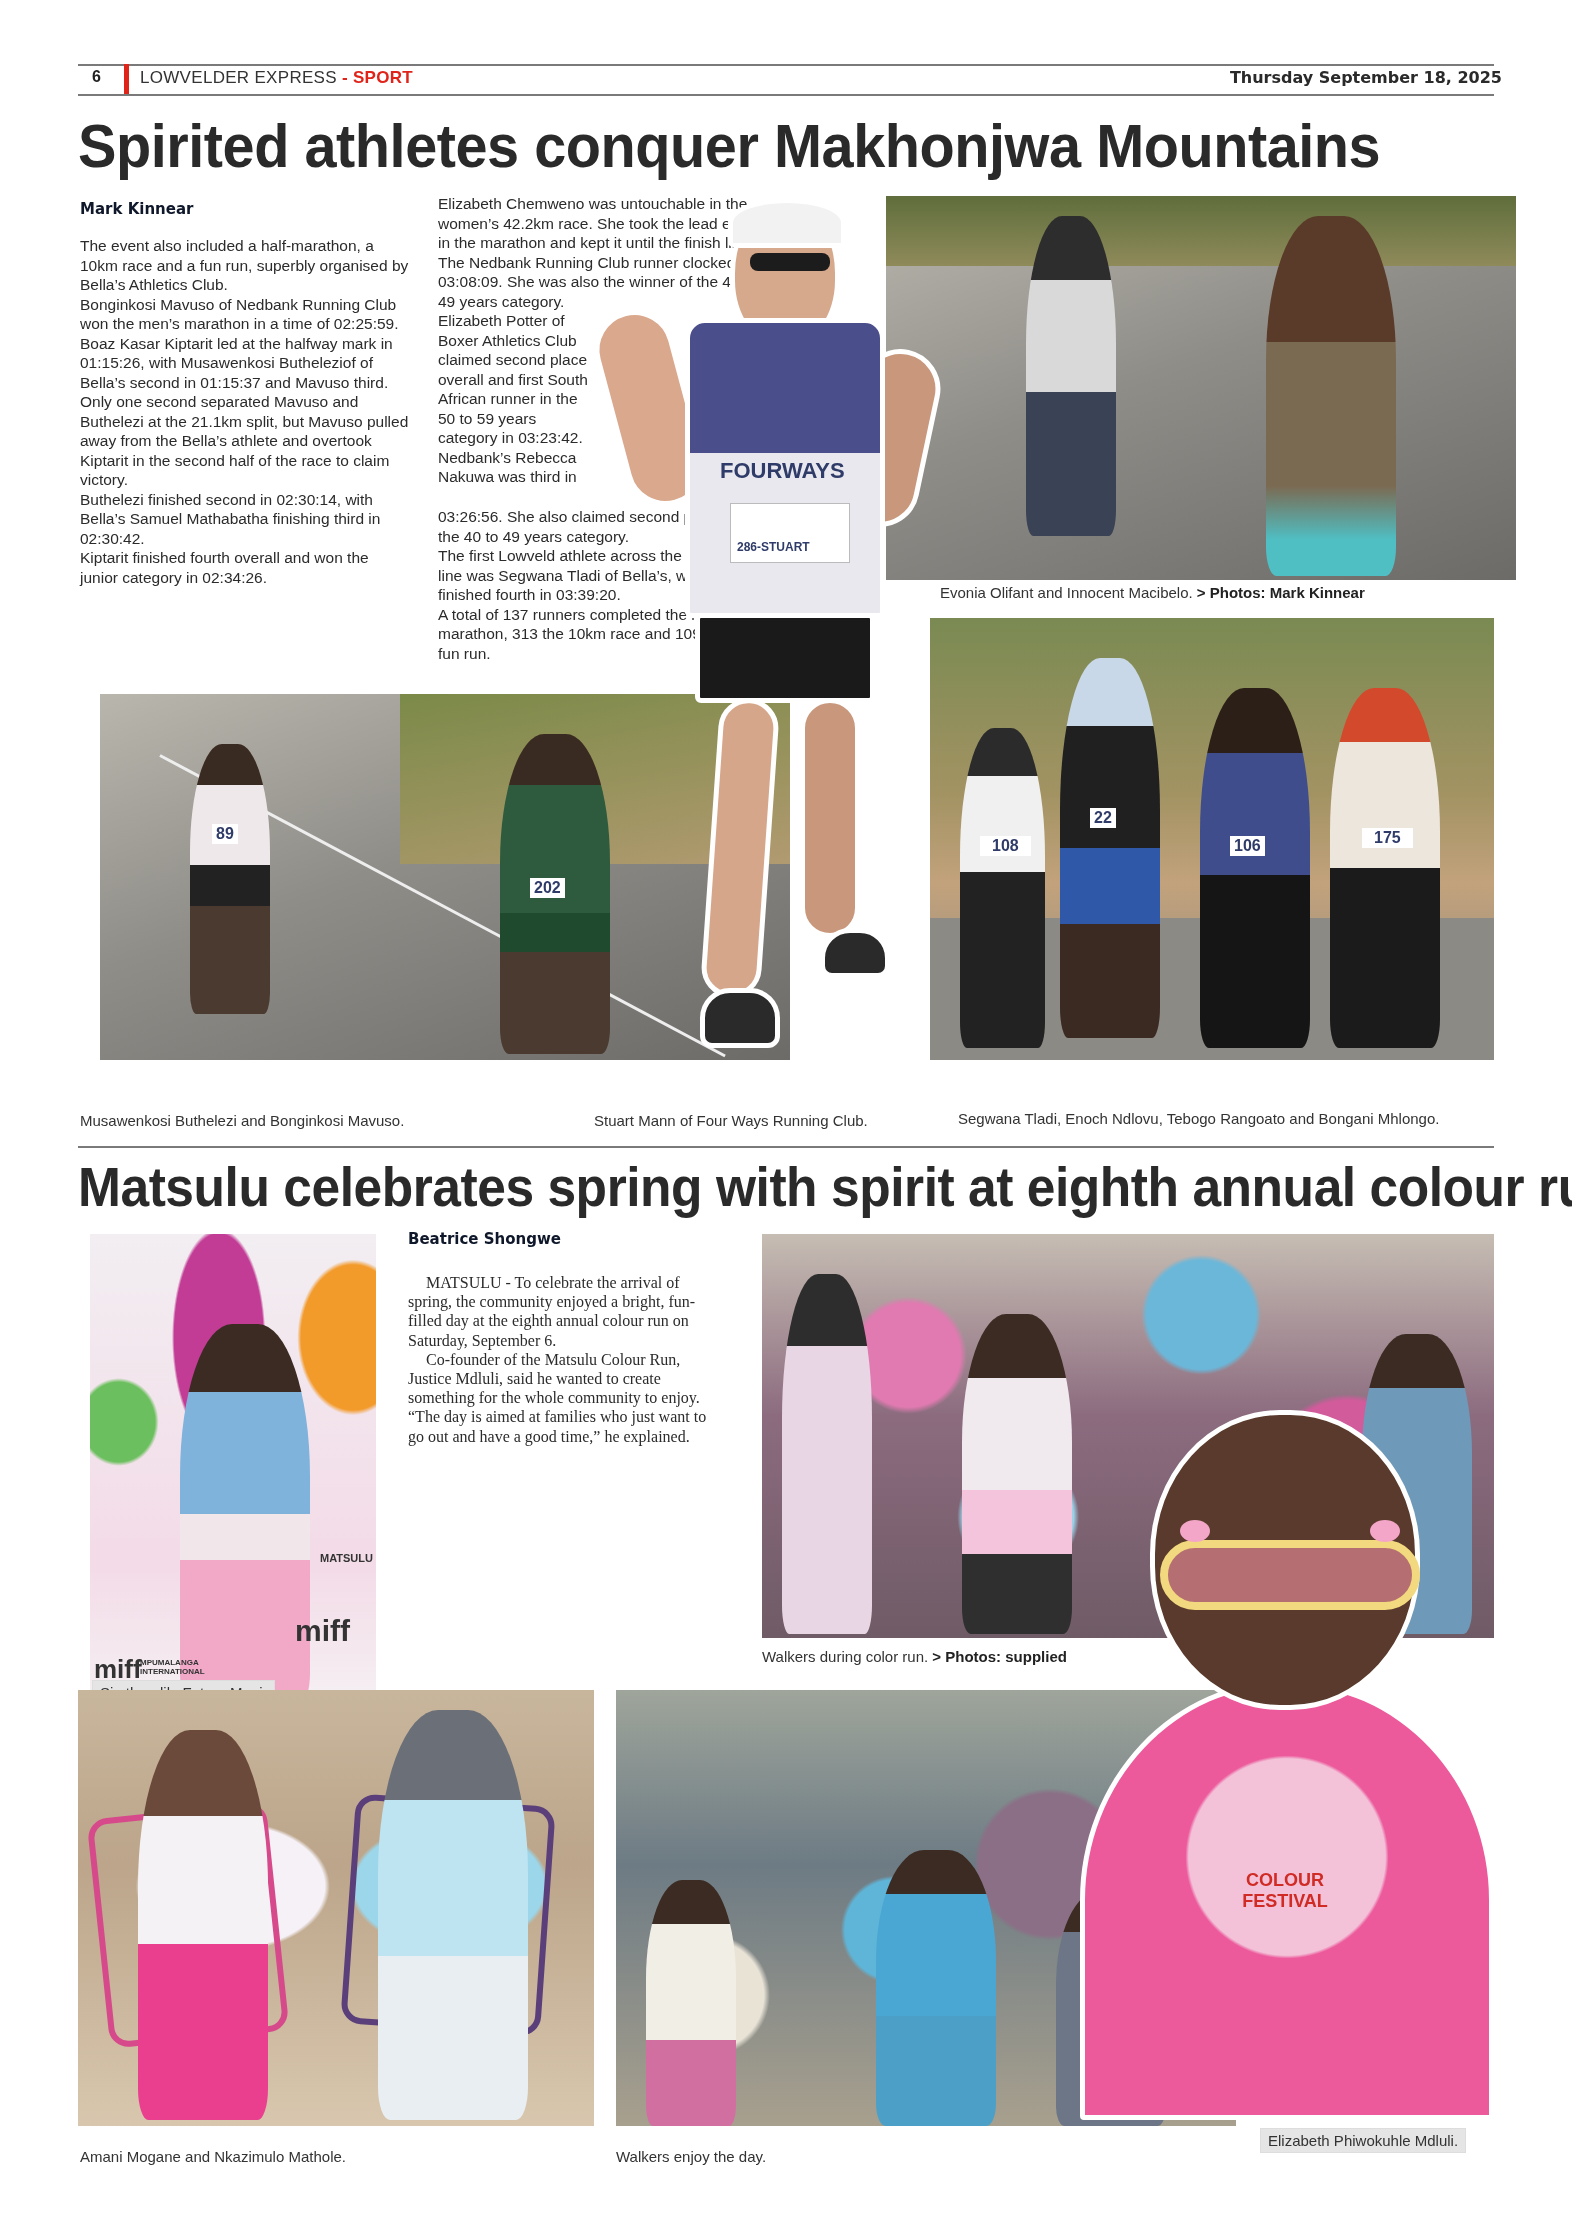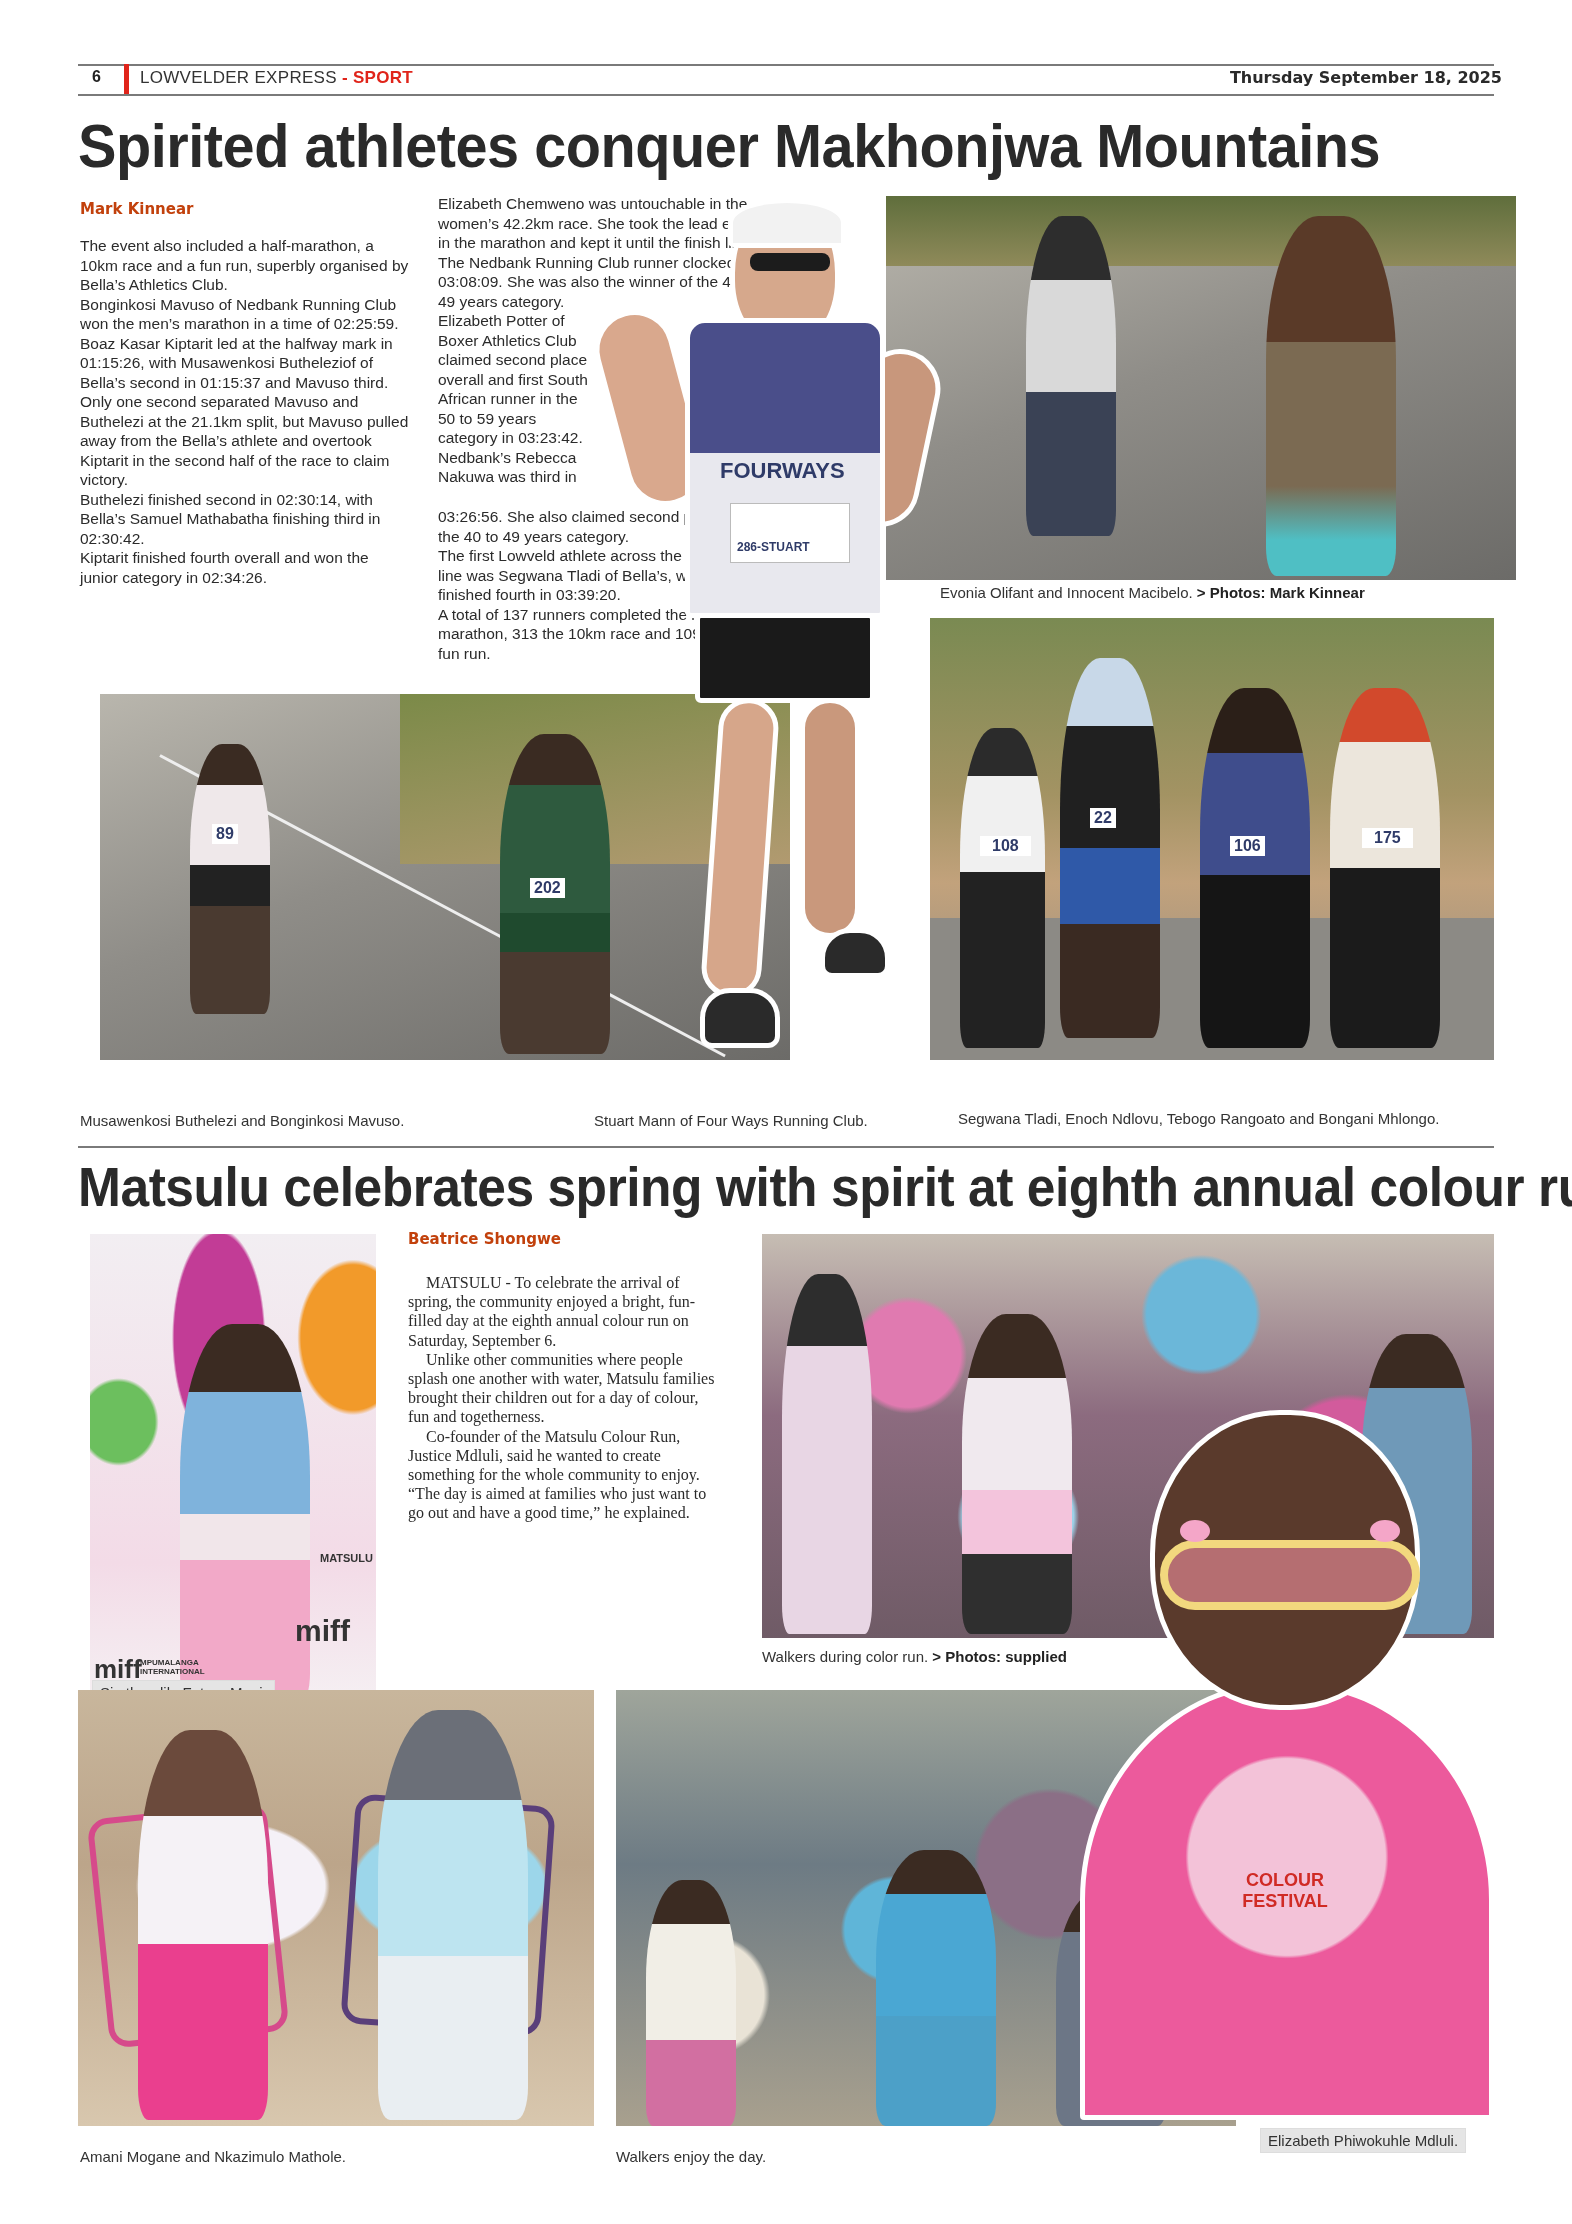--- a/index.html
+++ b/index.html
@@ -14,21 +14,21 @@
   .red-bar { position: absolute; left: 124px; top: 64px; width: 5px; height: 32px; background: #e0241a; }
   .pub-name { position: absolute; left: 140px; top: 68px; font: 17px "Liberation Sans", sans-serif; color: #333; letter-spacing: 0.3px; }
   .pub-name .section { color: #e0241a; font-weight: bold; }
   .pub-date { position: absolute; right: 70px; top: 68px; font: bold 16px "DejaVu Sans", sans-serif; color: #2a2a2a; }
 
   .headline {
     position: absolute; left: 78px; font-family: "Liberation Sans", sans-serif;
     font-size: 62px; color: #2a2a2a; letter-spacing: -0.5px; transform-origin: left top;
     white-space: nowrap;
   }
-  .byline { position: absolute; font: bold 15px "DejaVu Sans", sans-serif; color: #c2410c; }
+  .byline { position: absolute; font: bold 15px "DejaVu Sans", sans-serif; color: #0f172a; }
 
   .sans-body { position: absolute; font: 15.5px/19.5px "Liberation Sans", sans-serif; color: #2b2b2b; }
   .sans-body p { margin: 0; }
   .serif-body { position: absolute; font: 16px/19.2px "Liberation Serif", serif; color: #2b2b2b; }
   .serif-body p { margin: 0; text-indent: 18px; }
 
   .caption { position: absolute; font: 15px "Liberation Sans", sans-serif; color: #333; white-space: nowrap; }
   .caption b { font-weight: bold; color: #222; }
   .caption-box { background: #e5e5e5; padding: 3px 7px; border: 1px solid #ddd; }
 
@@ -164,21 +164,20 @@
   <div class="ph-label" style="left:4px; top:420px; font-size:26px; color:#333;">miff</div>
   <div class="ph-label" style="left:50px; top:424px; font-size:8px; width:70px; color:#333;">MPUMALANGA INTERNATIONAL</div>
   <div class="ph-label" style="left:230px; top:318px; font-size:11px; color:#333;">MATSULU</div>
 </div>
 <div class="caption caption-box" style="left:92px; top:1680px;">Simthandile Future Mooi.</div>
 
 <div class="byline" style="left:408px; top:1230px;">Beatrice Shongwe</div>
 
 <div class="serif-body" style="left:408px; top:1273px; width:310px;">
   <p>MATSULU - To celebrate the arrival of spring, the community enjoyed a bright, fun-filled day at the eighth annual colour run on Saturday, September 6.</p>
-  <p>Unlike other communities where people splash one another with water, Matsulu families brought their children out for a day of colour, fun and togetherness.</p>
   <p>Co-founder of the Matsulu Colour Run, Justice Mdluli, said he wanted to create something for the whole community to enjoy. “The day is aimed at families who just want to go out and have a good time,” he explained.</p>
 </div>
 
 <div class="photo colour-crowd" style="left:762px; top:1234px; width:732px; height:404px;">
   <div class="figure" style="left:200px; top:80px; width:110px; height:320px; background:linear-gradient(180deg,#3b2b22 0 20%,#f0e9ee 20% 55%,#f3c4dc 55% 75%,#2f2f2f 75% 100%);"></div>
   <div class="figure" style="left:20px; top:40px; width:90px; height:360px; background:linear-gradient(180deg,#2d2d2d 0 20%,#e8d6e4 20% 100%);"></div>
   <div class="figure" style="left:600px; top:100px; width:110px; height:300px; background:linear-gradient(180deg,#3b2b22 0 18%,#6f99b8 18% 100%);"></div>
 </div>
 <div class="caption" style="left:762px; top:1648px;">
   <span>Walkers during color run.</span>

